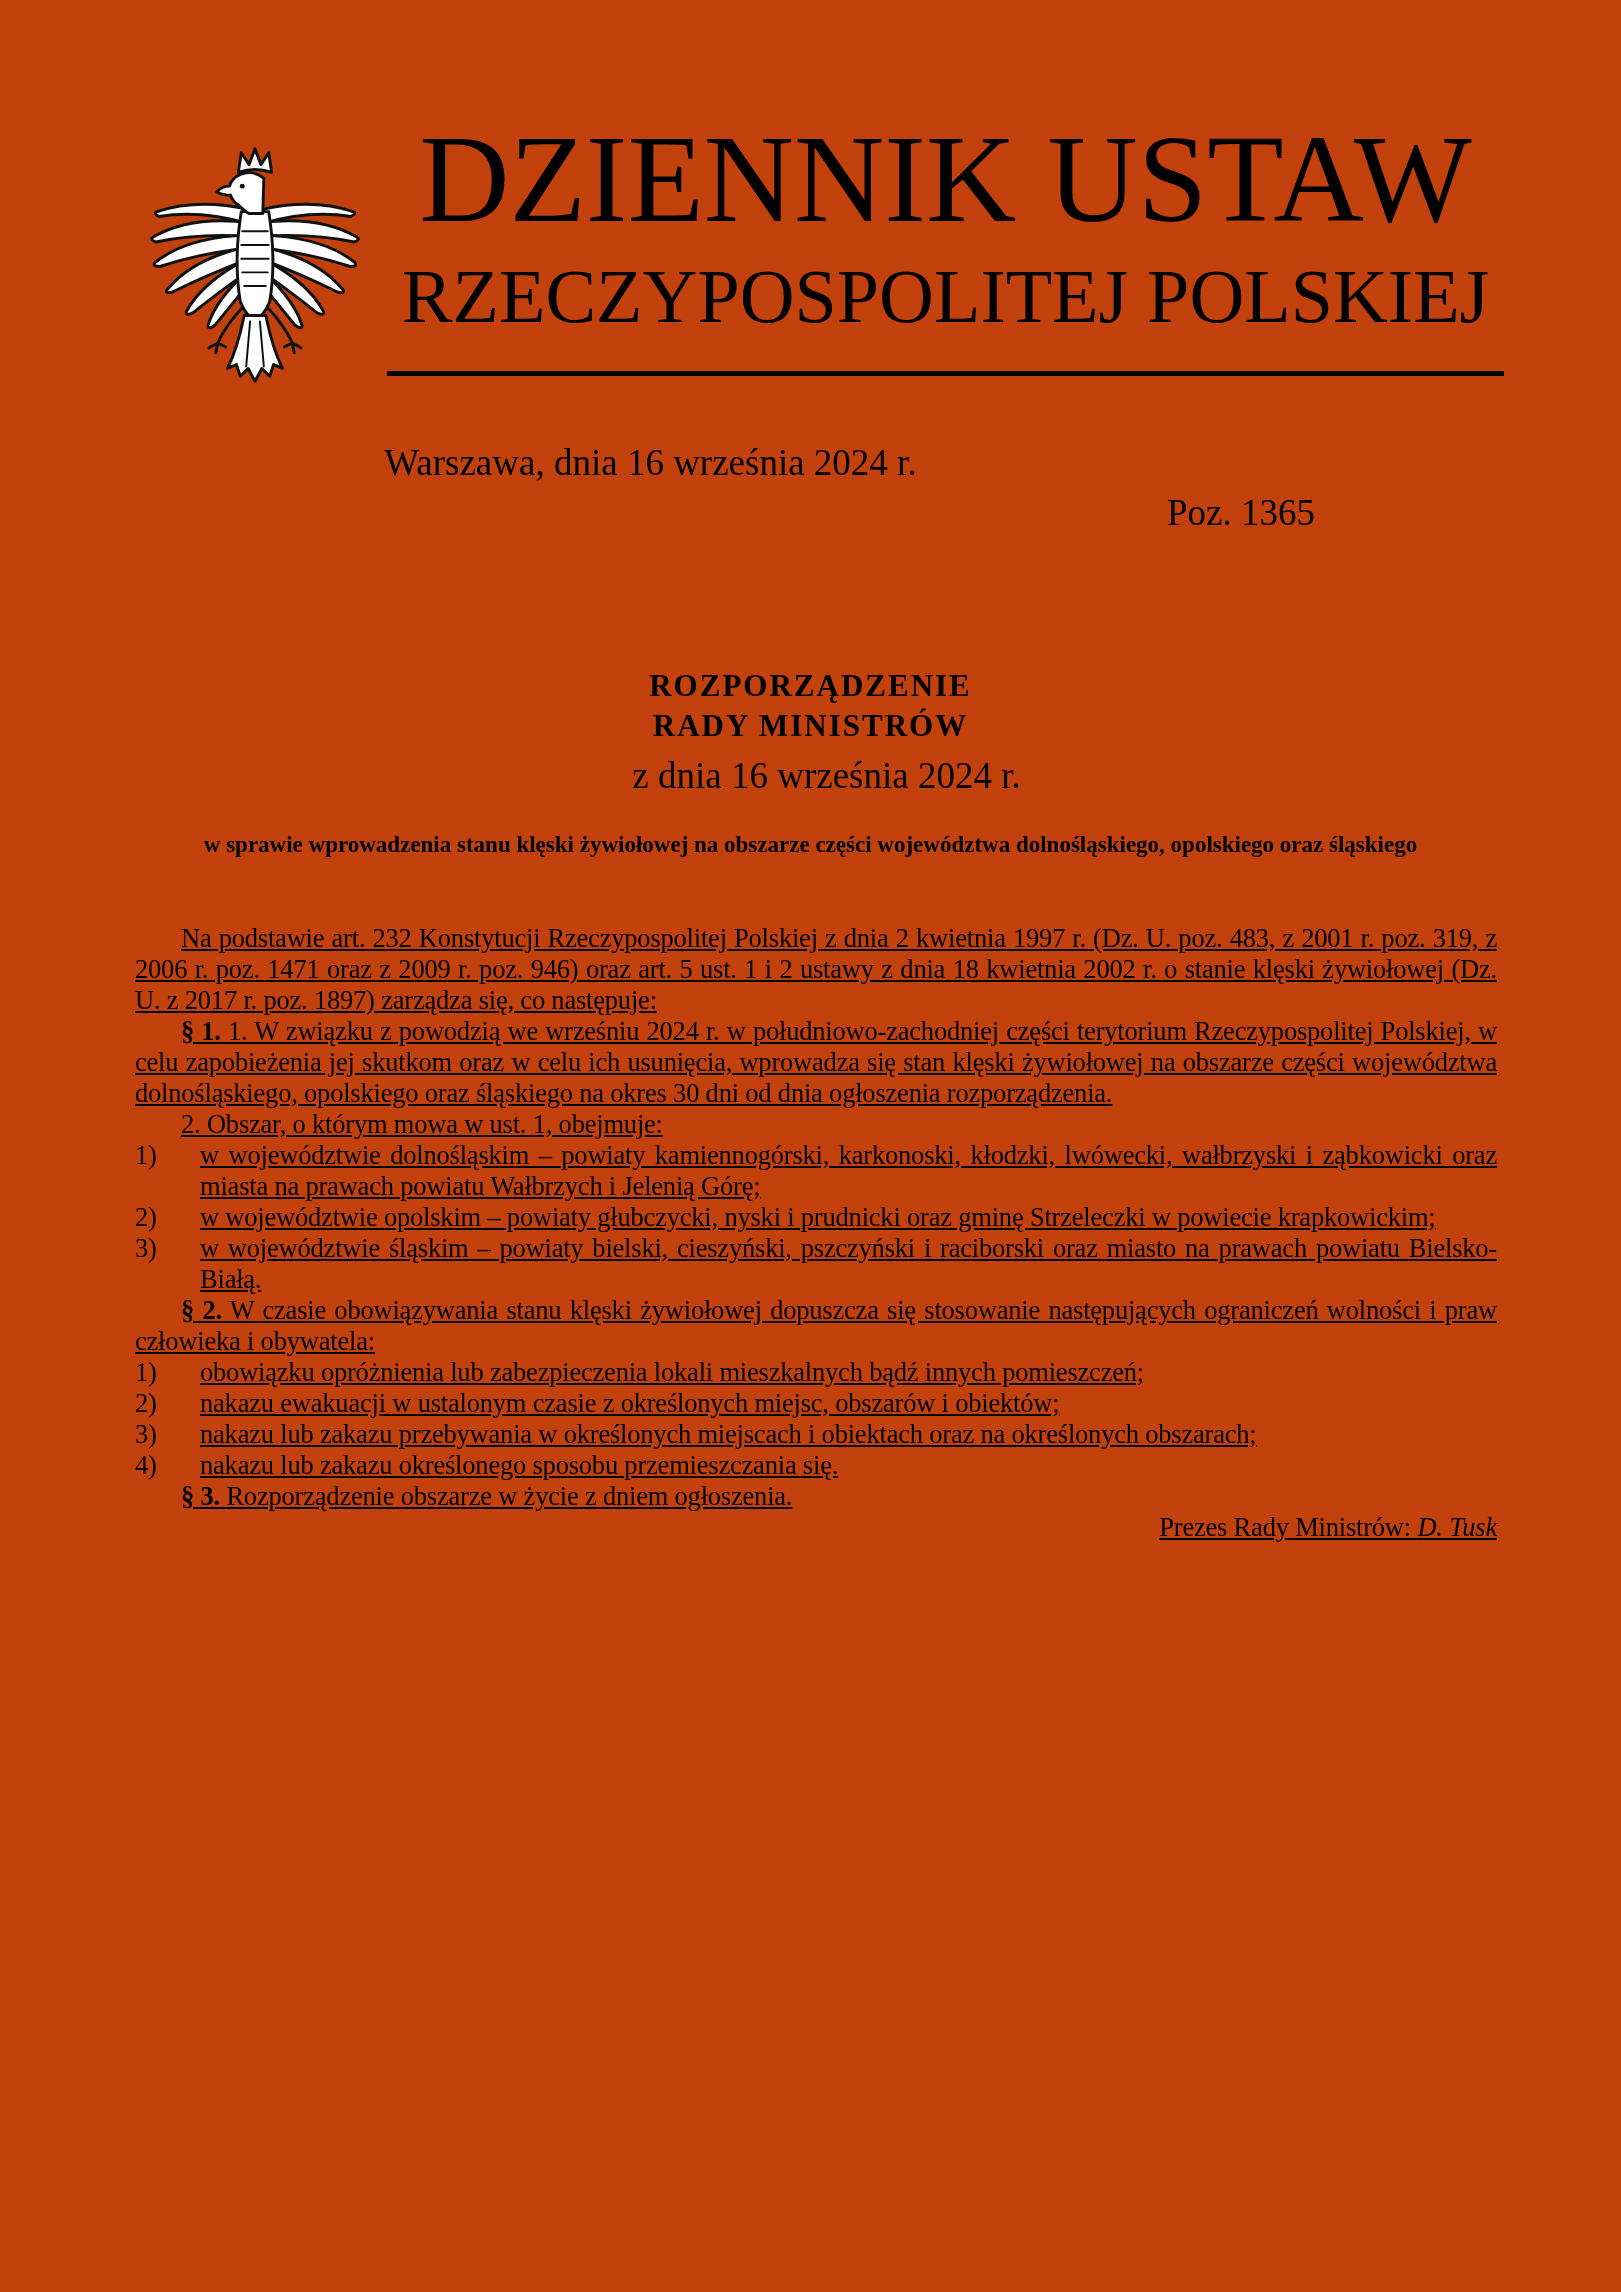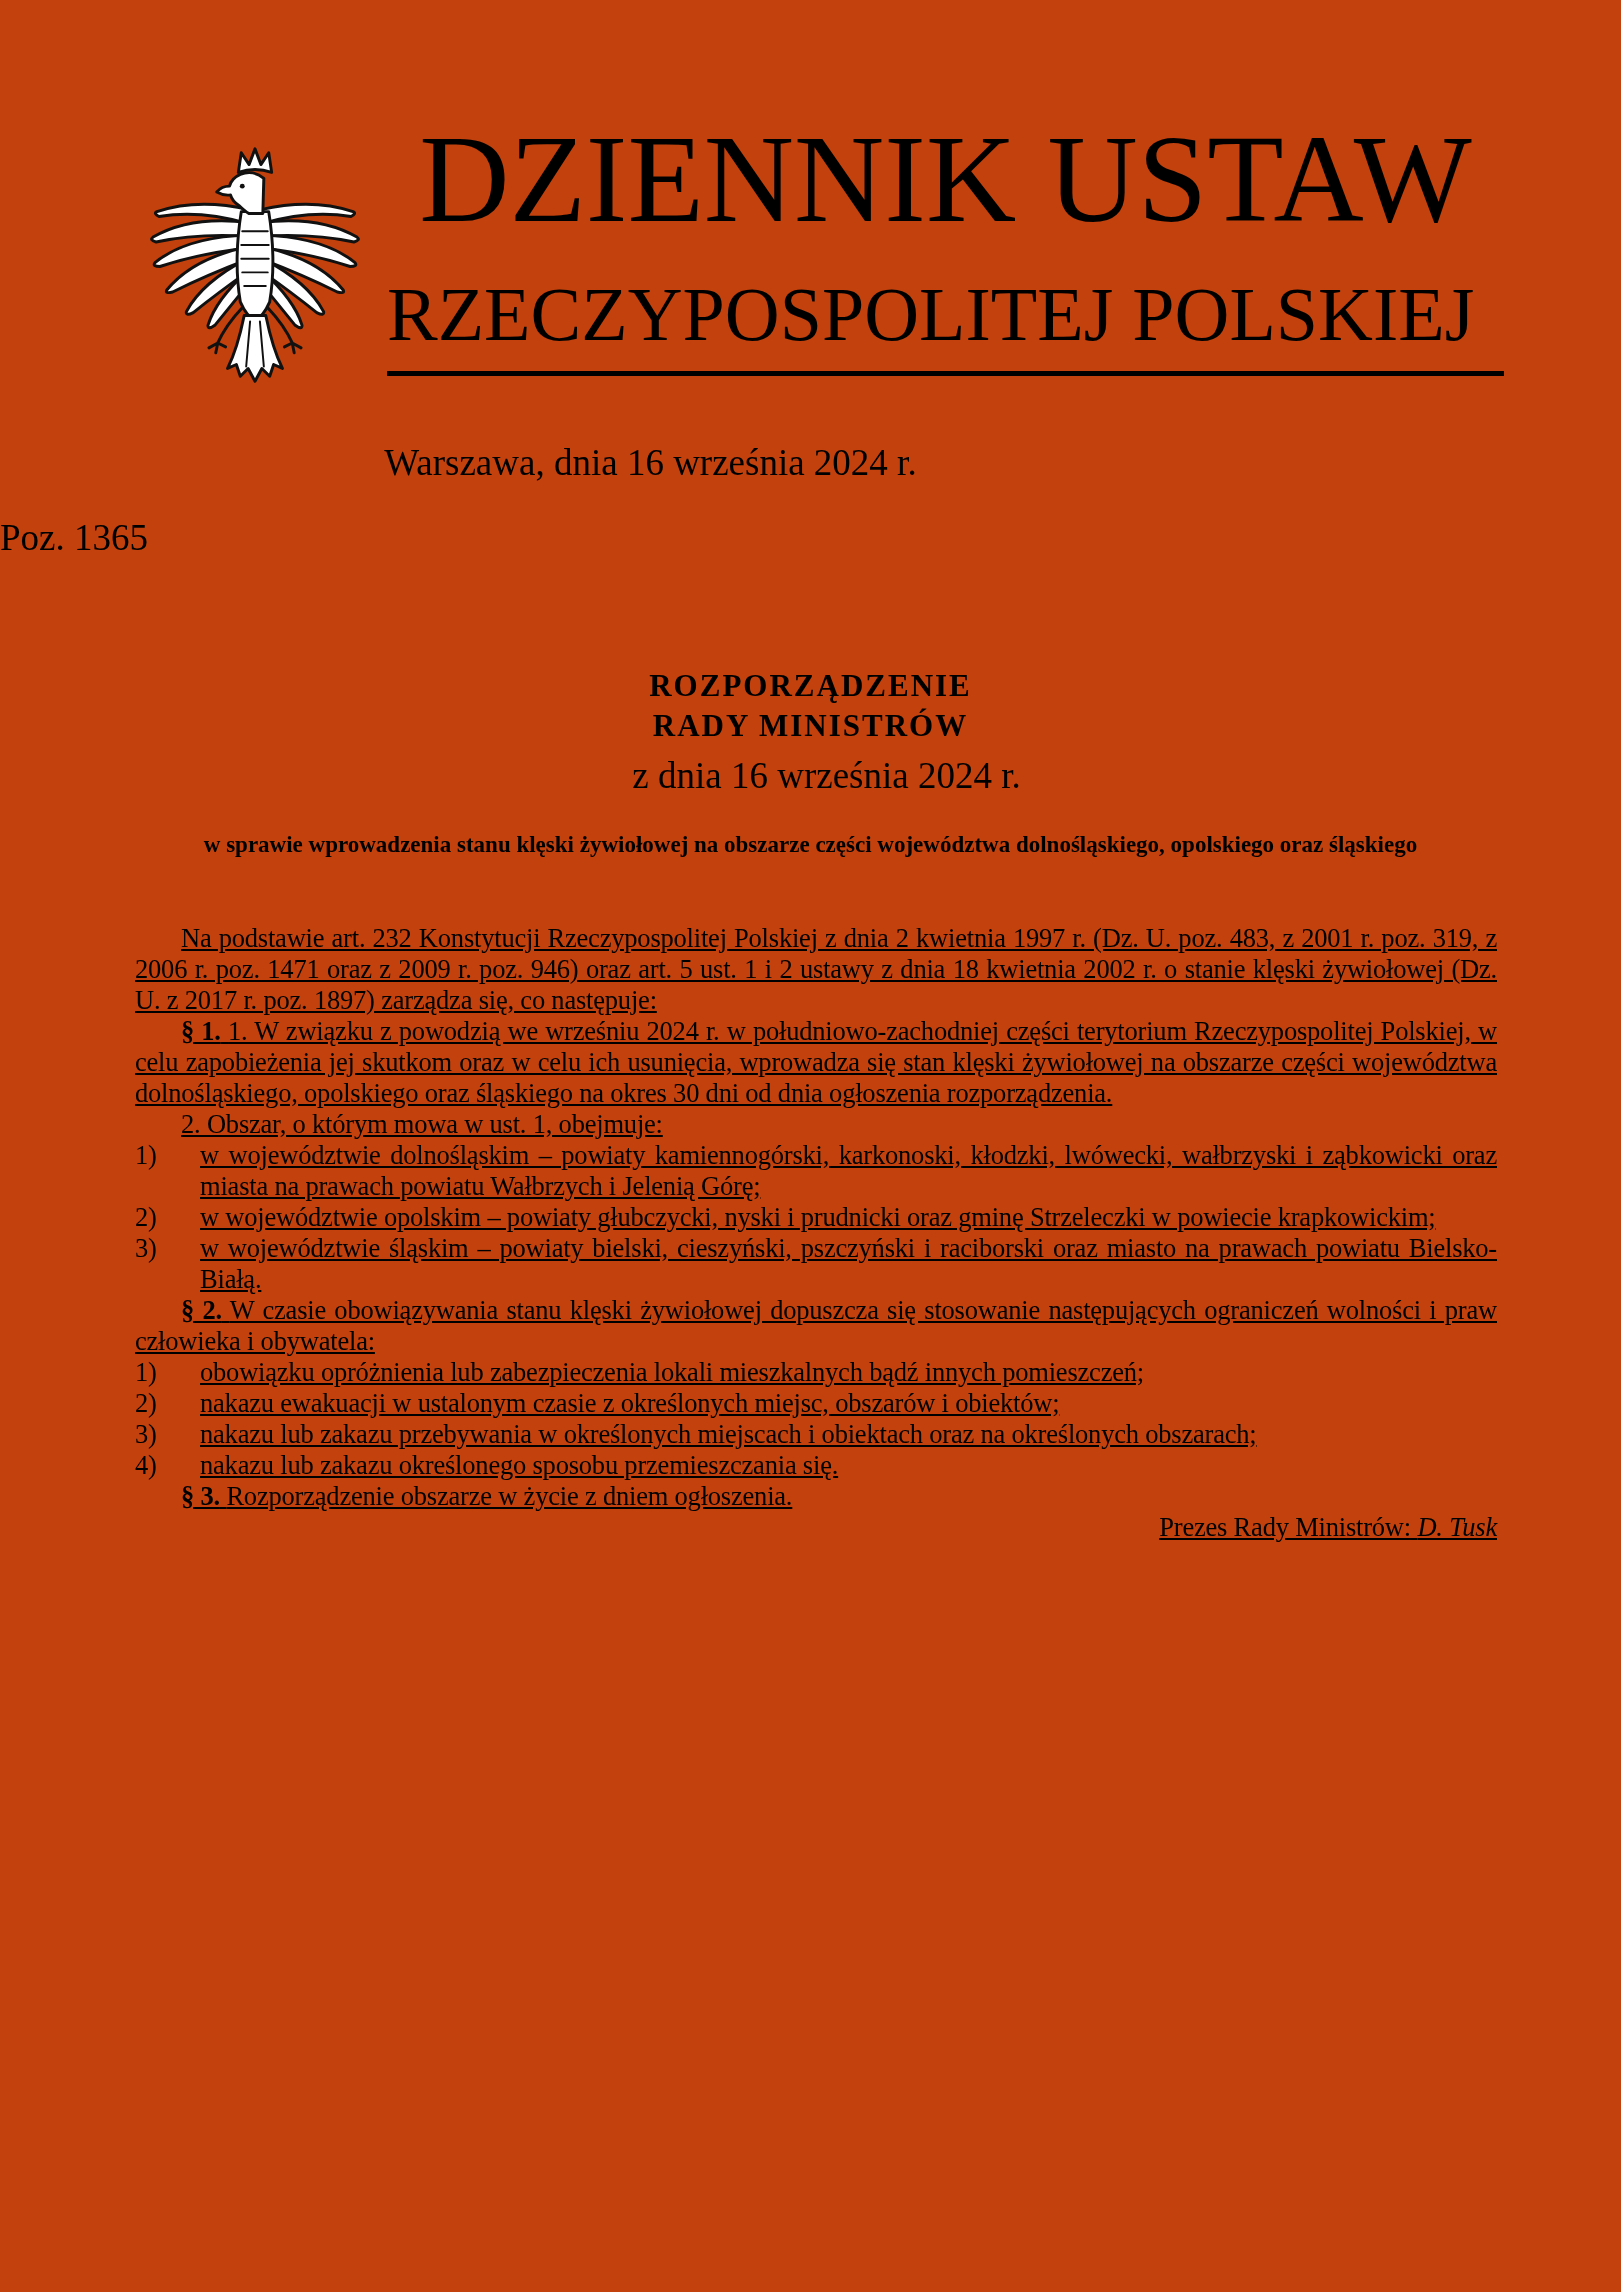--- a/index.html
+++ b/index.html
@@ -13,28 +13,28 @@
     overflow:hidden;
   }
   
   .emblem{position:absolute;left:147px;top:143px;width:216px;height:247px;}
   .mast-title{
     position:absolute;left:387px;top:116px;width:1117px;
     font-size:125px;line-height:127px;white-space:nowrap;text-align:center;
     letter-spacing:0px;font-weight:normal;margin:0;
   }
   .mast-subtitle{
-    position:absolute;left:387px;top:275px;width:1117px;
-    font-size:76px;line-height:78px;white-space:nowrap;
+    position:absolute;left:387px;top:257px;width:1117px;
+    font-size:76px;line-height:78px;white-space:nowrap;text-align:center;
     font-weight:normal;margin:0;
   }
   .mast-rule{position:absolute;left:387px;top:371px;width:1117px;height:4.9px;background:#000;}
   
   .dateline{position:absolute;left:0;top:441px;width:1301px;text-align:center;font-size:37px;}
-  .poz{position:absolute;left:0;top:516px;width:1315px;text-align:left;font-size:37px;}
+  .poz{position:absolute;left:0;top:491px;width:1315px;text-align:right;font-size:37px;}
   
   .act-kind{position:absolute;left:0;top:668px;width:1621px;text-align:center;
             font-size:31px;font-weight:bold;letter-spacing:2px;}
   .act-issuer{position:absolute;left:0;top:708px;width:1621px;text-align:center;
             font-size:31px;font-weight:bold;letter-spacing:2px;}
   .act-date{position:absolute;left:0;top:754px;width:1621px;text-align:center;font-size:37px;padding-left:16px;}
   .act-subject{
     position:absolute;left:144px;top:826px;width:1333px;text-align:center;
     font-size:23px;line-height:37px;font-weight:bold;
   }

